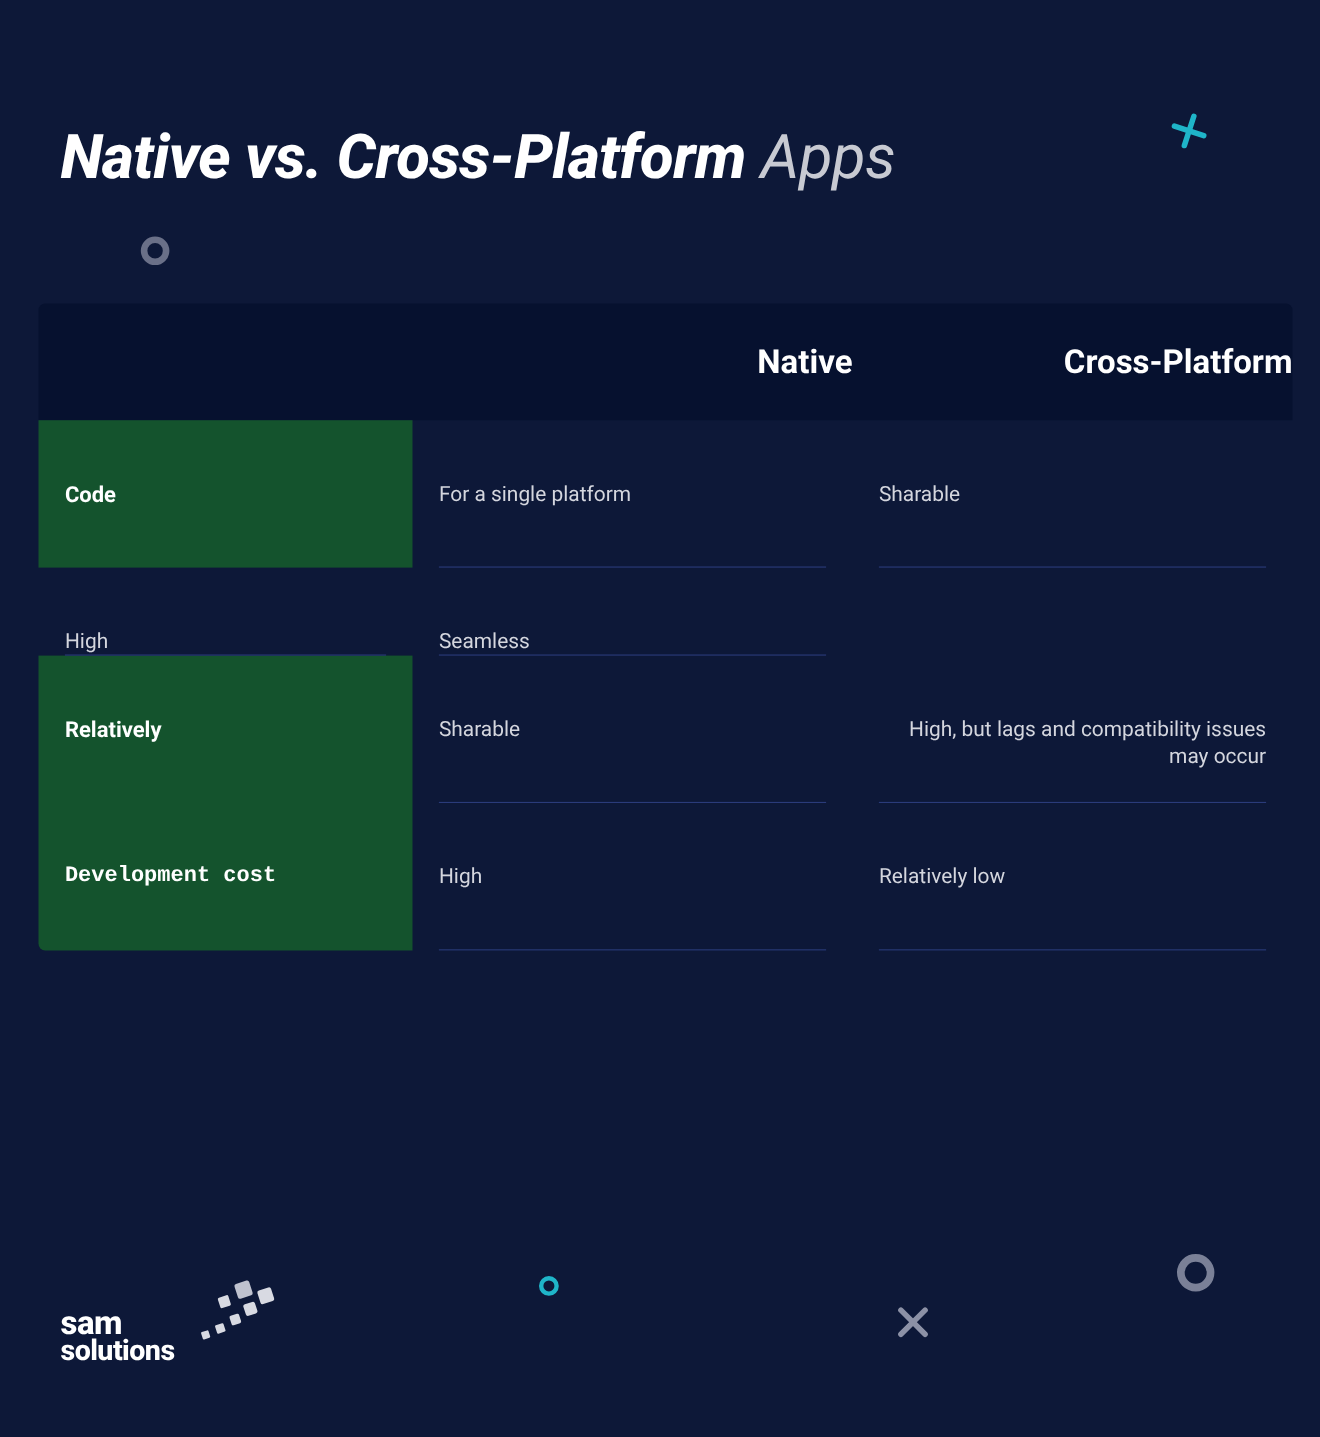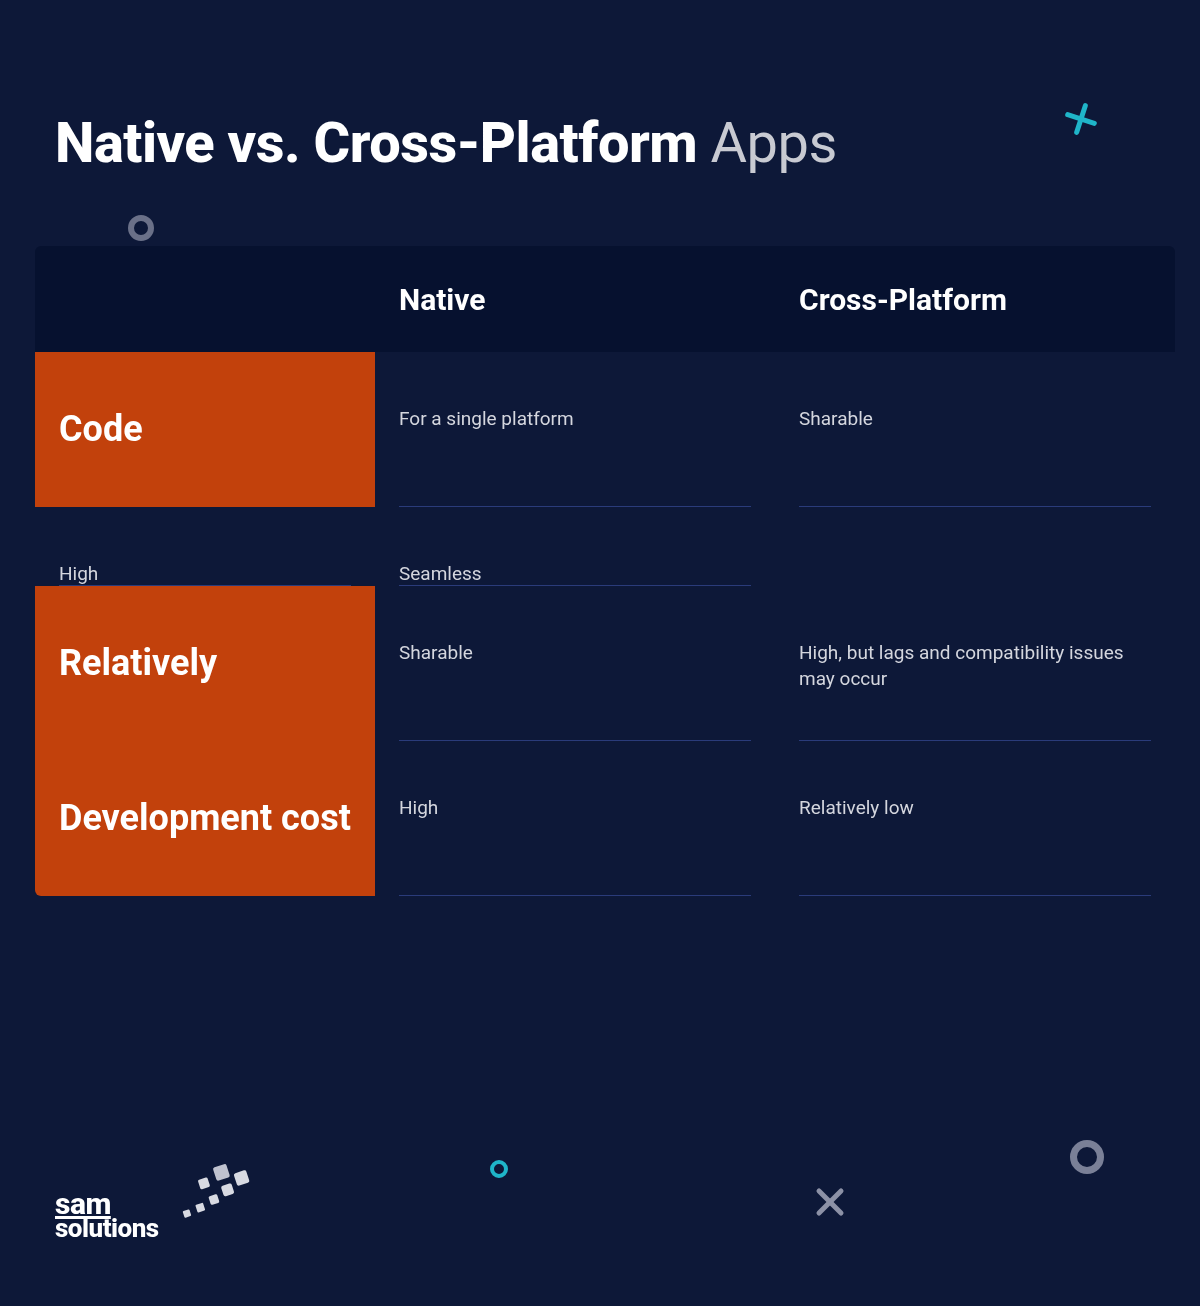--- a/index.html
+++ b/index.html
@@ -15,32 +15,34 @@
     color: #e8e9ed;
     position: relative;
     padding: 60px 55px 0 55px;
     overflow: hidden;
   }
   
   .title {
     font-size: 56px;
     font-weight: 400;
     margin-top: 50px;
-    margin-bottom: 70px;
+    margin-bottom: 100px;
     color: #c8caD2;
     letter-spacing: -0.5px;
+    font-style: italic;
   }
   .title .bold {
     font-weight: 800;
     color: #ffffff;
   }
   
   .table-wrap {
     width: 1140px;
     margin-left: -20px;
+    text-align: right;
   }
   
   .header-row {
     display: grid;
     grid-template-columns: 340px 400px 400px;
     background: #06112f;
     height: 106px;
     align-items: center;
     border-radius: 6px 6px 0 0;
   }
@@ -53,32 +55,33 @@
   .header-cell.first {
     padding-left: 24px;
   }
   
   .body-row {
     display: grid;
     grid-template-columns: 340px 400px 400px;
   }
   
   .label-cell {
-    background: #c2410c;
+    background: #14532d;
     padding: 54px 24px 54px 24px;
-    font-size: 36px;
+    font-size: 20px;
     font-weight: 700;
     color: #ffffff;
     display: flex;
     align-items: center;
     line-height: 1.3;
   }
   
   .body-row:last-child .label-cell {
     border-radius: 0 0 0 6px;
+    font-family: Liberation Mono, monospace;
   }
   
   .value-cell {
     padding: 54px 24px 0 24px;
     font-size: 19px;
     font-weight: 400;
     color: #d4d6de;
     display: flex;
     align-items: flex-start;
     line-height: 1.35;
@@ -159,21 +162,20 @@
     left: 0;
     top: 40px;
     font-size: 26px;
     font-weight: 800;
     color: #ffffff;
     line-height: 0.9;
     letter-spacing: -0.5px;
   }
   .logo-text .sam {
     font-size: 30px;
-    text-decoration: underline;
   }
   .logo-dots {
     position: absolute;
     left: 115px;
     top: 0;
     width: 90px;
     height: 70px;
   }
 </style>
 </head>

